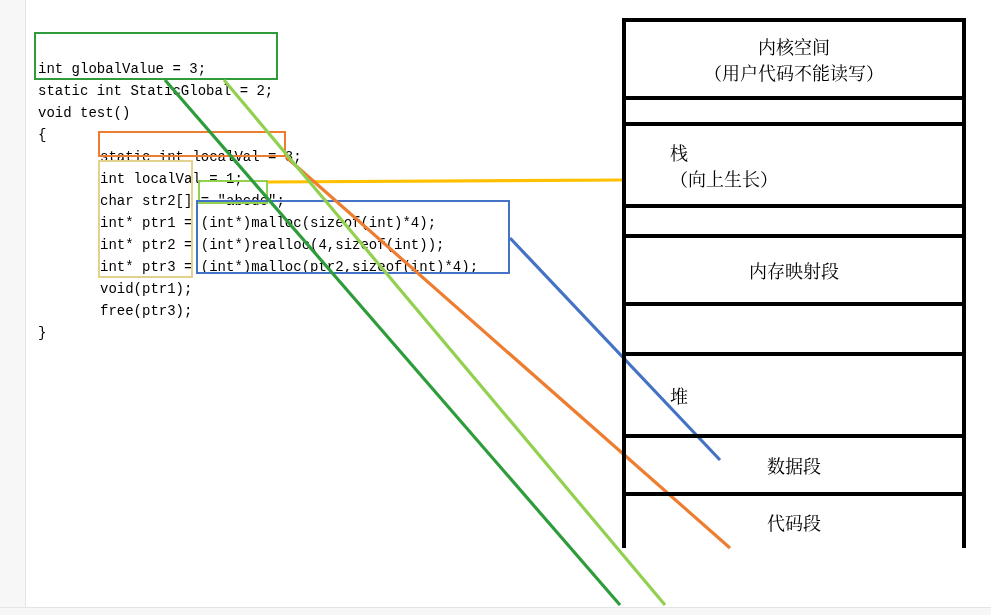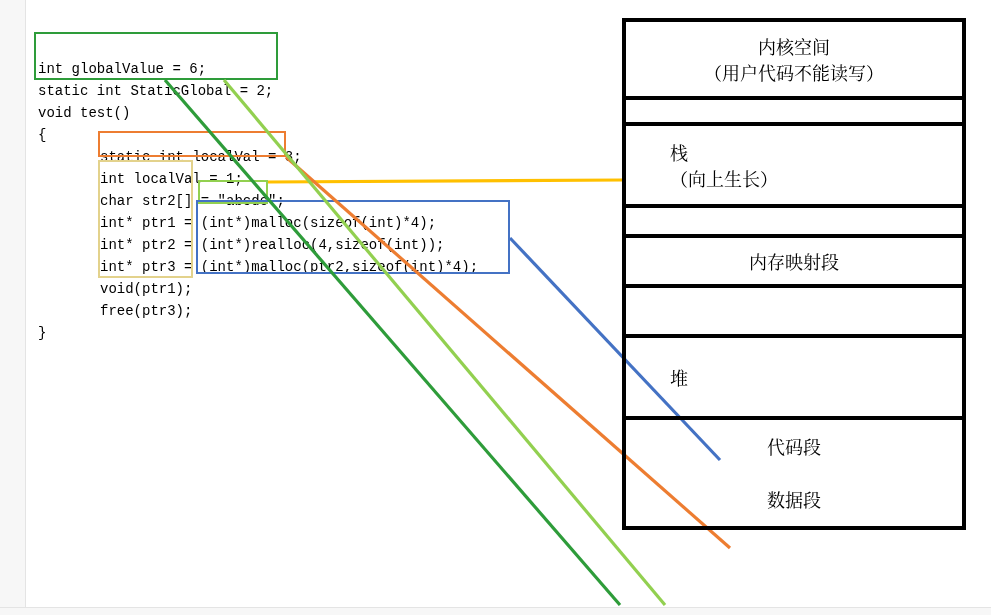--- a/index.html
+++ b/index.html
@@ -36,21 +36,21 @@
     font-family: "SimSun", "宋体", "Noto Serif CJK SC", serif;
     font-size: 18px;
     padding: 0 25px;
   }
   .memrow div { width: 100%; }
   .kernel { height: 78px; }
   .gap-s  { height: 26px; }
   .stack  { height: 82px; text-align: left; padding-left: 44px; }
   .stack div { text-align:left; }
   .gap-m  { height: 30px; }
-  .mmap   { height: 50px; }
+  .mmap   { height: 68px; }
   .gap-m2 { height: 50px; }
   .heap   { height: 82px; text-align: left; padding-left: 44px; }
   .dataseg{ height: 58px; }
   .codeseg{ height: 52px; border-bottom:none; }
   .box {
     position: absolute;
     border-width: 2.6px; border-style: solid;
     background: transparent;
   }
   .box.green    { left: 34px;  top: 32px;  width: 244px; height: 48px;  border-color: #2e9c3a; }
@@ -63,21 +63,21 @@
     pointer-events:none;
   }
 </style>
 </head>
 <body>
 
 <div class="left-margin"></div>
 <div class="bottom-rule"></div>
 
 <div class="code">
-<span>int globalValue = 6;</span>
+<span>int globalValue = 3;</span>
 <span>static int StaticGlobal = 2;</span>
 <span>void test()</span>
 <span>{</span>
 <span class="indent1"></span><span>static int localVal = 3;</span>
 <span class="indent1"></span><span>int localVal = 1;</span>
 <span class="indent1"></span><span>char str2[] = "abcde";</span>
 <span class="indent1"></span><span>int* ptr1 = (int*)malloc(sizeof(int)*4);</span>
 <span class="indent1"></span><span>int* ptr2 = (int*)realloc(4,sizeof(int));</span>
 <span class="indent1"></span><span>int* ptr3 = (int*)malloc(ptr2,sizeof(int)*4);</span>
 <span class="indent1"></span><span>void(ptr1);</span>
@@ -116,19 +116,19 @@
   <div class="memrow gap-m"></div>
   <div class="memrow mmap">
     <div><span>内存映射段</span></div>
   </div>
   <div class="memrow gap-m2"></div>
   <div class="memrow heap">
     <div>
       <span>堆</span><br>
     </div>
   </div>
+  <div class="memrow dataseg">
+    <div><span>数据段</span></div>
+  </div>
   <div class="memrow codeseg">
     <div><span>代码段</span></div>
-  </div>
-  <div class="memrow dataseg">
-    <div><span>数据段</span></div>
   </div>
 </div>
 
 </body></html>

